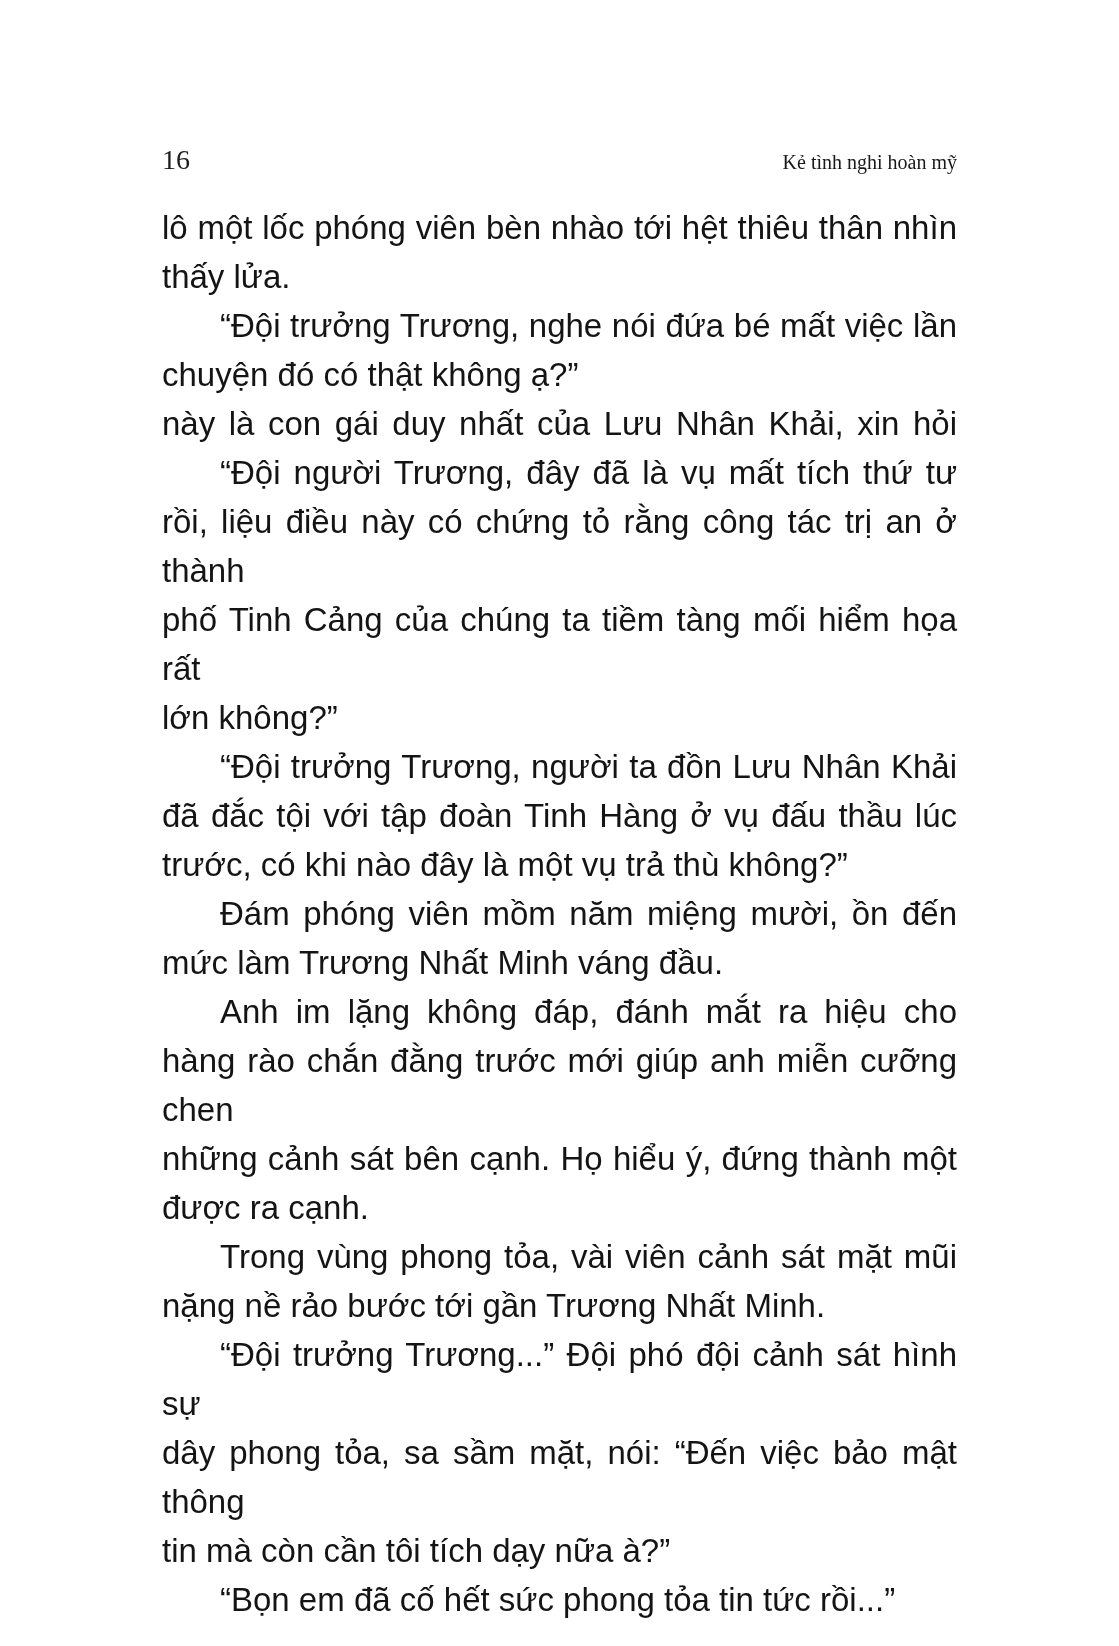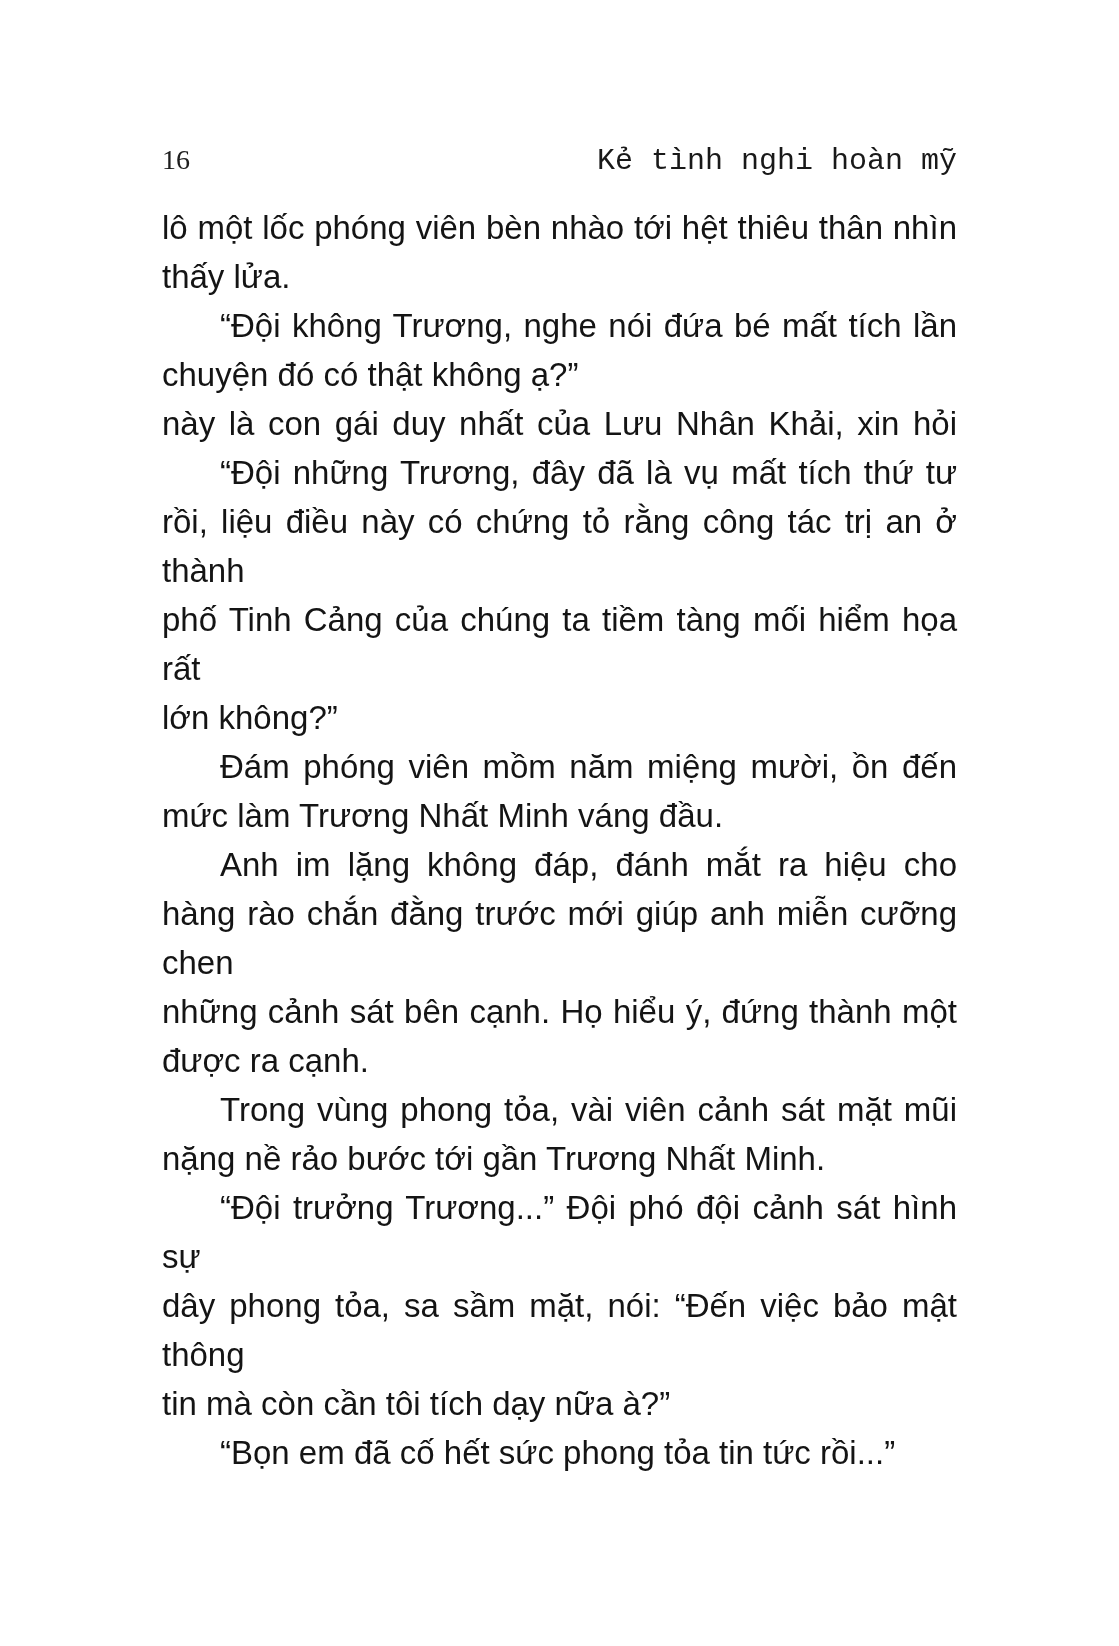--- a/index.html
+++ b/index.html
@@ -21,22 +21,22 @@
     display:flex;
     justify-content:space-between;
     align-items:baseline;
   }
   .pagenum{
     font-family:"Liberation Serif", serif;
     font-size:28px;
     color:#1e1e1e;
   }
   .runtitle{
-    font-family:Liberation Mono, monospace;
-    font-size:30px;
+    font-family:Liberation Serif, serif;
+    font-size:20px;
     letter-spacing:0px;
     color:#191919;
   }
   .bodytext{
     position:absolute;
     top:203px;
     left:162px;
     width:795px;
     font-family:Liberation Sans, sans-serif;
     font-size:33px;
@@ -62,29 +62,34 @@
   <div class="header">
     <span class="pagenum">16</span>
     <span class="runtitle">Kẻ tình nghi hoàn mỹ</span>
   </div>
   <div class="bodytext" id="bodytext">
       <div class="para">
         <div class="line">lô một lốc phóng viên bèn nhào tới hệt thiêu thân nhìn</div>
         <div class="line last">thấy lửa.</div>
       </div>
       <div class="para">
-        <div class="line indent">“Đội không Trương, nghe nói đứa bé mất tích lần</div>
+        <div class="line indent">“Đội trưởng Trương, nghe nói đứa bé mất việc lần</div>
         <div class="line last">chuyện đó có thật không ạ?”</div>
         <div class="line">này là con gái duy nhất của Lưu Nhân Khải, xin hỏi</div>
       </div>
       <div class="para">
-        <div class="line indent">“Đội những Trương, đây đã là vụ mất tích thứ tư</div>
+        <div class="line indent">“Đội người Trương, đây đã là vụ mất tích thứ tư</div>
         <div class="line">rồi, liệu điều này có chứng tỏ rằng công tác trị an ở thành</div>
         <div class="line">phố Tinh Cảng của chúng ta tiềm tàng mối hiểm họa rất</div>
         <div class="line last">lớn không?”</div>
+      </div>
+      <div class="para">
+        <div class="line indent">“Đội trưởng Trương, người ta đồn Lưu Nhân Khải</div>
+        <div class="line">đã đắc tội với tập đoàn Tinh Hàng ở vụ đấu thầu lúc</div>
+        <div class="line last">trước, có khi nào đây là một vụ trả thù không?”</div>
       </div>
       <div class="para">
         <div class="line indent">Đám phóng viên mồm năm miệng mười, ồn đến</div>
         <div class="line last">mức làm Trương Nhất Minh váng đầu.</div>
       </div>
       <div class="para">
         <div class="line indent">Anh im lặng không đáp, đánh mắt ra hiệu cho</div>
         <div class="line">hàng rào chắn đằng trước mới giúp anh miễn cưỡng chen</div>
         <div class="line">những cảnh sát bên cạnh. Họ hiểu ý, đứng thành một</div>
         <div class="line last">được ra cạnh.</div>

